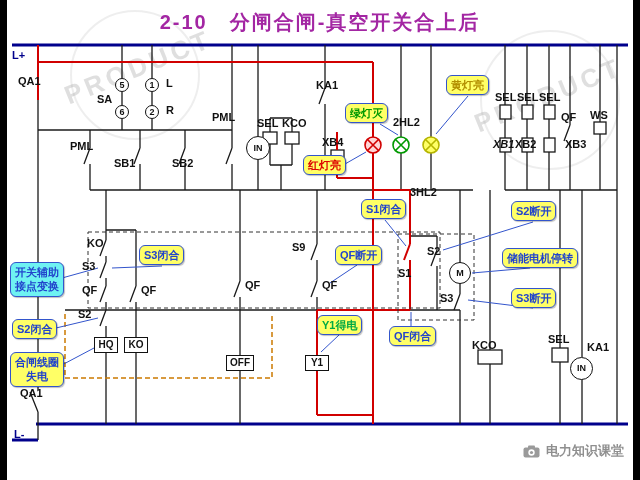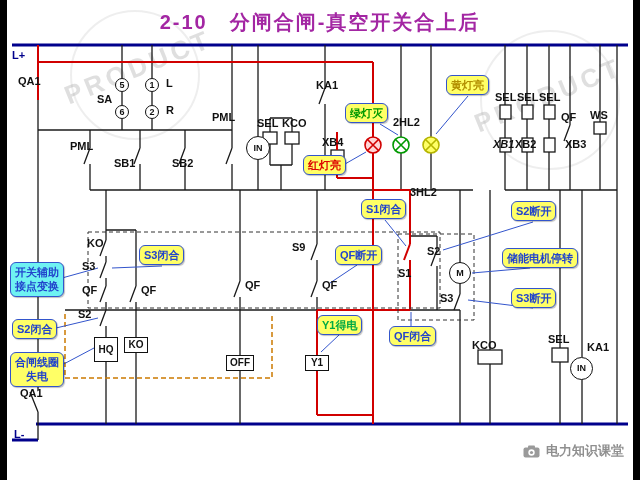--- a/index.html
+++ b/index.html
@@ -196,21 +196,21 @@
       <div class="callout" style="left: 335px; top: 245px; background: rgb(255, 255, 102); color: rgb(34, 68, 204);">QF断开</div>
       <div class="callout" style="left: 502px; top: 248px; background: rgb(255, 255, 102); color: rgb(34, 68, 204);">储能电机停转</div>
       <div class="callout" style="left: 10px; top: 262px; background: rgb(110, 242, 242); color: rgb(34, 68, 204);">开关辅助
 接点变换</div>
       <div class="callout" style="left: 511px; top: 288px; background: rgb(255, 255, 102); color: rgb(34, 68, 204);">S3断开</div>
       <div class="callout" style="left: 12px; top: 319px; background: rgb(255, 255, 102); color: rgb(34, 68, 204);">S2闭合</div>
       <div class="callout" style="left: 317px; top: 315px; background: rgb(255, 255, 102); color: rgb(0, 170, 68);">Y1得电</div>
       <div class="callout" style="left: 389px; top: 326px; background: rgb(255, 255, 102); color: rgb(34, 68, 204);">QF闭合</div>
       <div class="callout" style="left: 10px; top: 352px; background: rgb(255, 255, 102); color: rgb(34, 68, 204);">合闸线圈
 失电</div>
-      <div class="cbox" style="left: 94px; top: 337px; width: 24px; height: 25px;">HQ</div>
+      <div class="cbox" style="left: 94px; top: 337px; width: 24px; height: 16px;">HQ</div>
       <div class="cbox" style="left: 124px; top: 337px; width: 24px; height: 16px;">KO</div>
       <div class="cbox" style="left: 226px; top: 355px; width: 28px; height: 16px;">OFF</div>
       <div class="cbox" style="left: 305px; top: 355px; width: 24px; height: 16px;">Y1</div>
       <div class="ccirc" style="left: 115px; top: 78px; width: 14px; height: 14px;">5</div>
       <div class="ccirc" style="left: 145px; top: 78px; width: 14px; height: 14px;">1</div>
       <div class="ccirc" style="left: 115px; top: 105px; width: 14px; height: 14px;">6</div>
       <div class="ccirc" style="left: 145px; top: 105px; width: 14px; height: 14px;">2</div>
       <div class="ccirc" style="left: 246px; top: 136px; width: 24px; height: 24px;">IN</div>
       <div class="ccirc" style="left: 449px; top: 262px; width: 22px; height: 22px;">M</div>
       <div class="ccirc" style="left: 570px; top: 357px; width: 23px; height: 23px;">IN</div>

